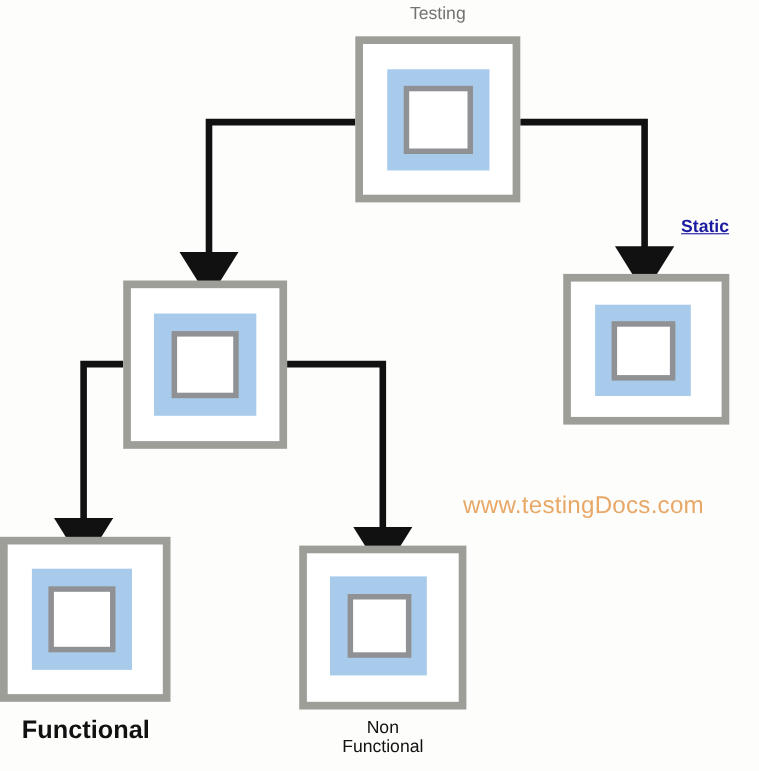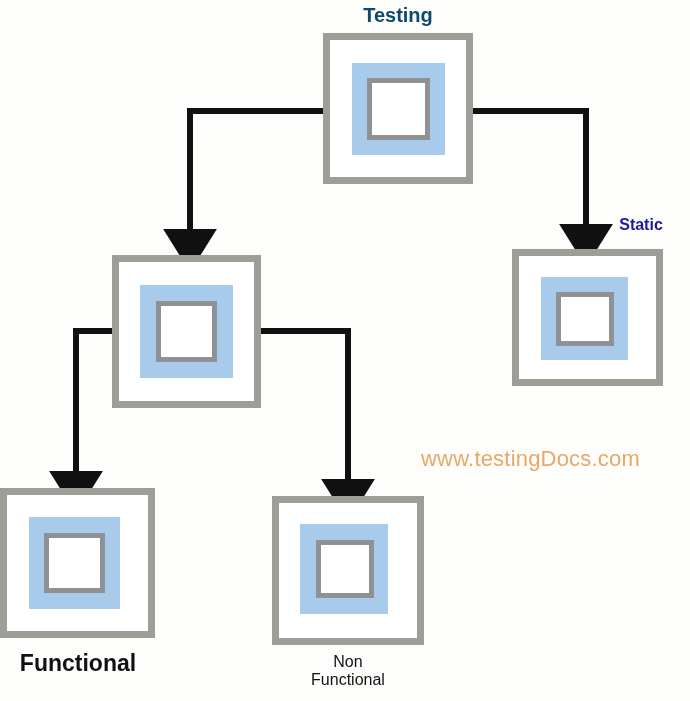--- a/index.html
+++ b/index.html
@@ -27,23 +27,23 @@
     width: 690px;
     height: 701px;
   }
   .node-label {
     position: absolute;
     white-space: pre-line;
     line-height: 1.12;
     letter-spacing: 0px;
   }
   .label-root {
-    color: #0c4a6e;
-    font-weight: bold;
-    font-size: 20px;
+    color: #737373;
+    font-weight: normal;
+    font-size: 16px;
     text-align: center;
   }
   .label-branch {
     color: #1a1aa0;
     font-weight: bold;
     font-size: 16px;
     text-align: center;
   }
   .label-leaf-big {
     color: #111111;
@@ -119,21 +119,21 @@
     <g>
       <rect x="275.5" y="499.5" width="145" height="142" fill="#ffffff" stroke="#9e9e99" stroke-width="7"></rect>
       <rect x="300" y="524" width="88" height="90" fill="#a9cbeb"></rect>
       <rect x="318.5" y="542.5" width="53" height="53" fill="#ffffff" stroke="#8f9194" stroke-width="5"></rect>
     </g>
   </svg>
 
   <div class="node-label label-root" style="left:313px; top:4px; width:170px;">Testing</div>
 
 
-  <div class="node-label label-branch" style="left:596px; top:216px; width:90px;">Static</div>
+  <div class="node-label label-branch" style="left:596px; top:198px; width:90px;text-decoration:underline;">Static</div>
 
   <div class="node-label label-leaf-big" style="left:0px; top:651px; width:156px;">Functional</div>
 
   <div class="node-label label-leaf-small" style="left:272px; top:653px; width:152px;">Non
 Functional</div>
 
   <div class="watermark" style="left:340px; top:446px; width:300px;">www.testingDocs.com</div>
 
 </div>
 

